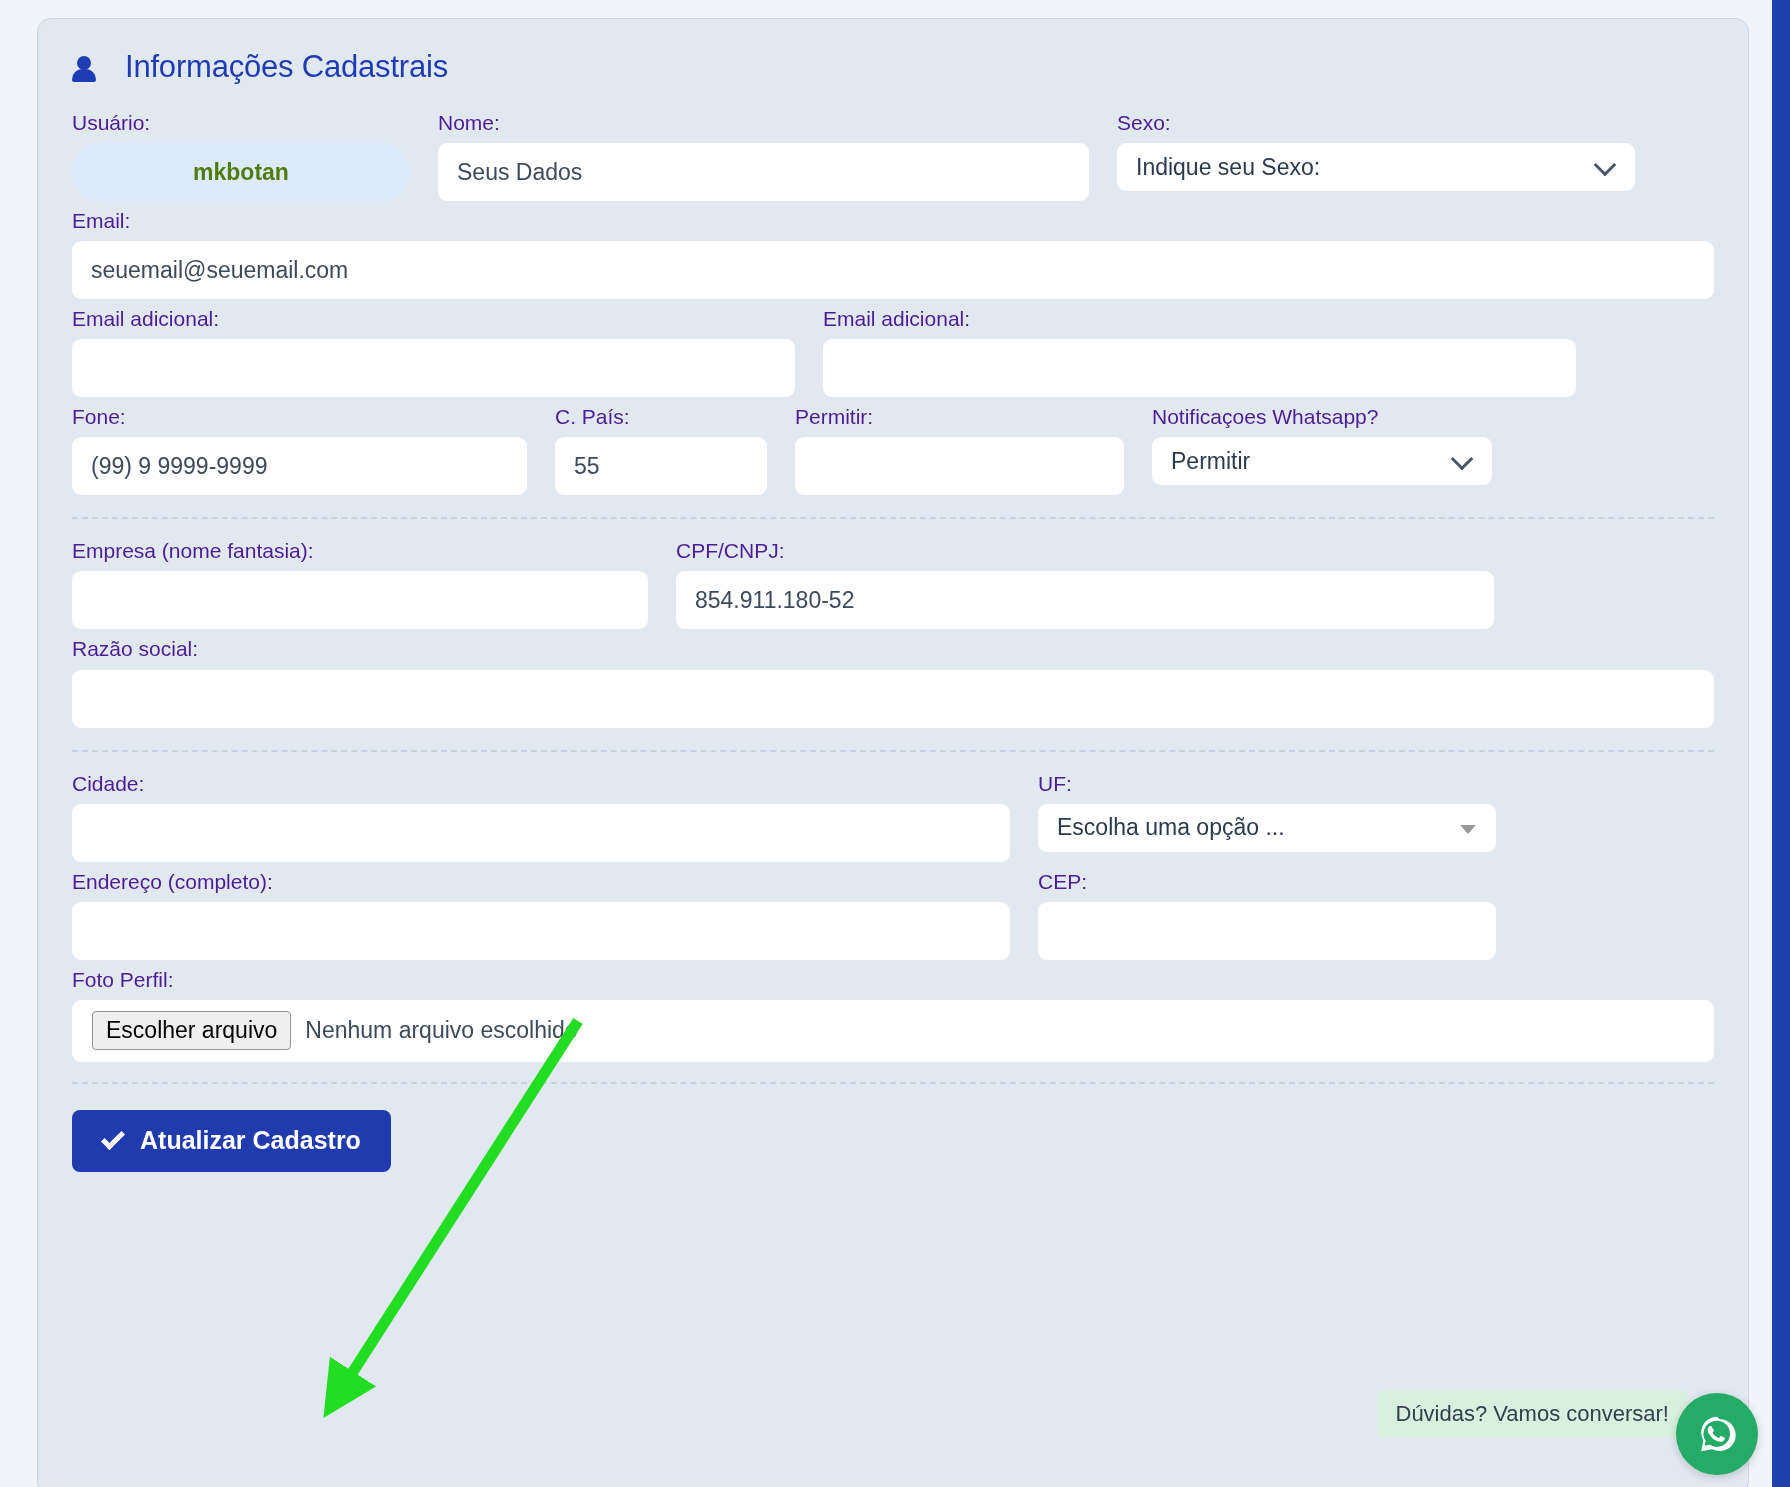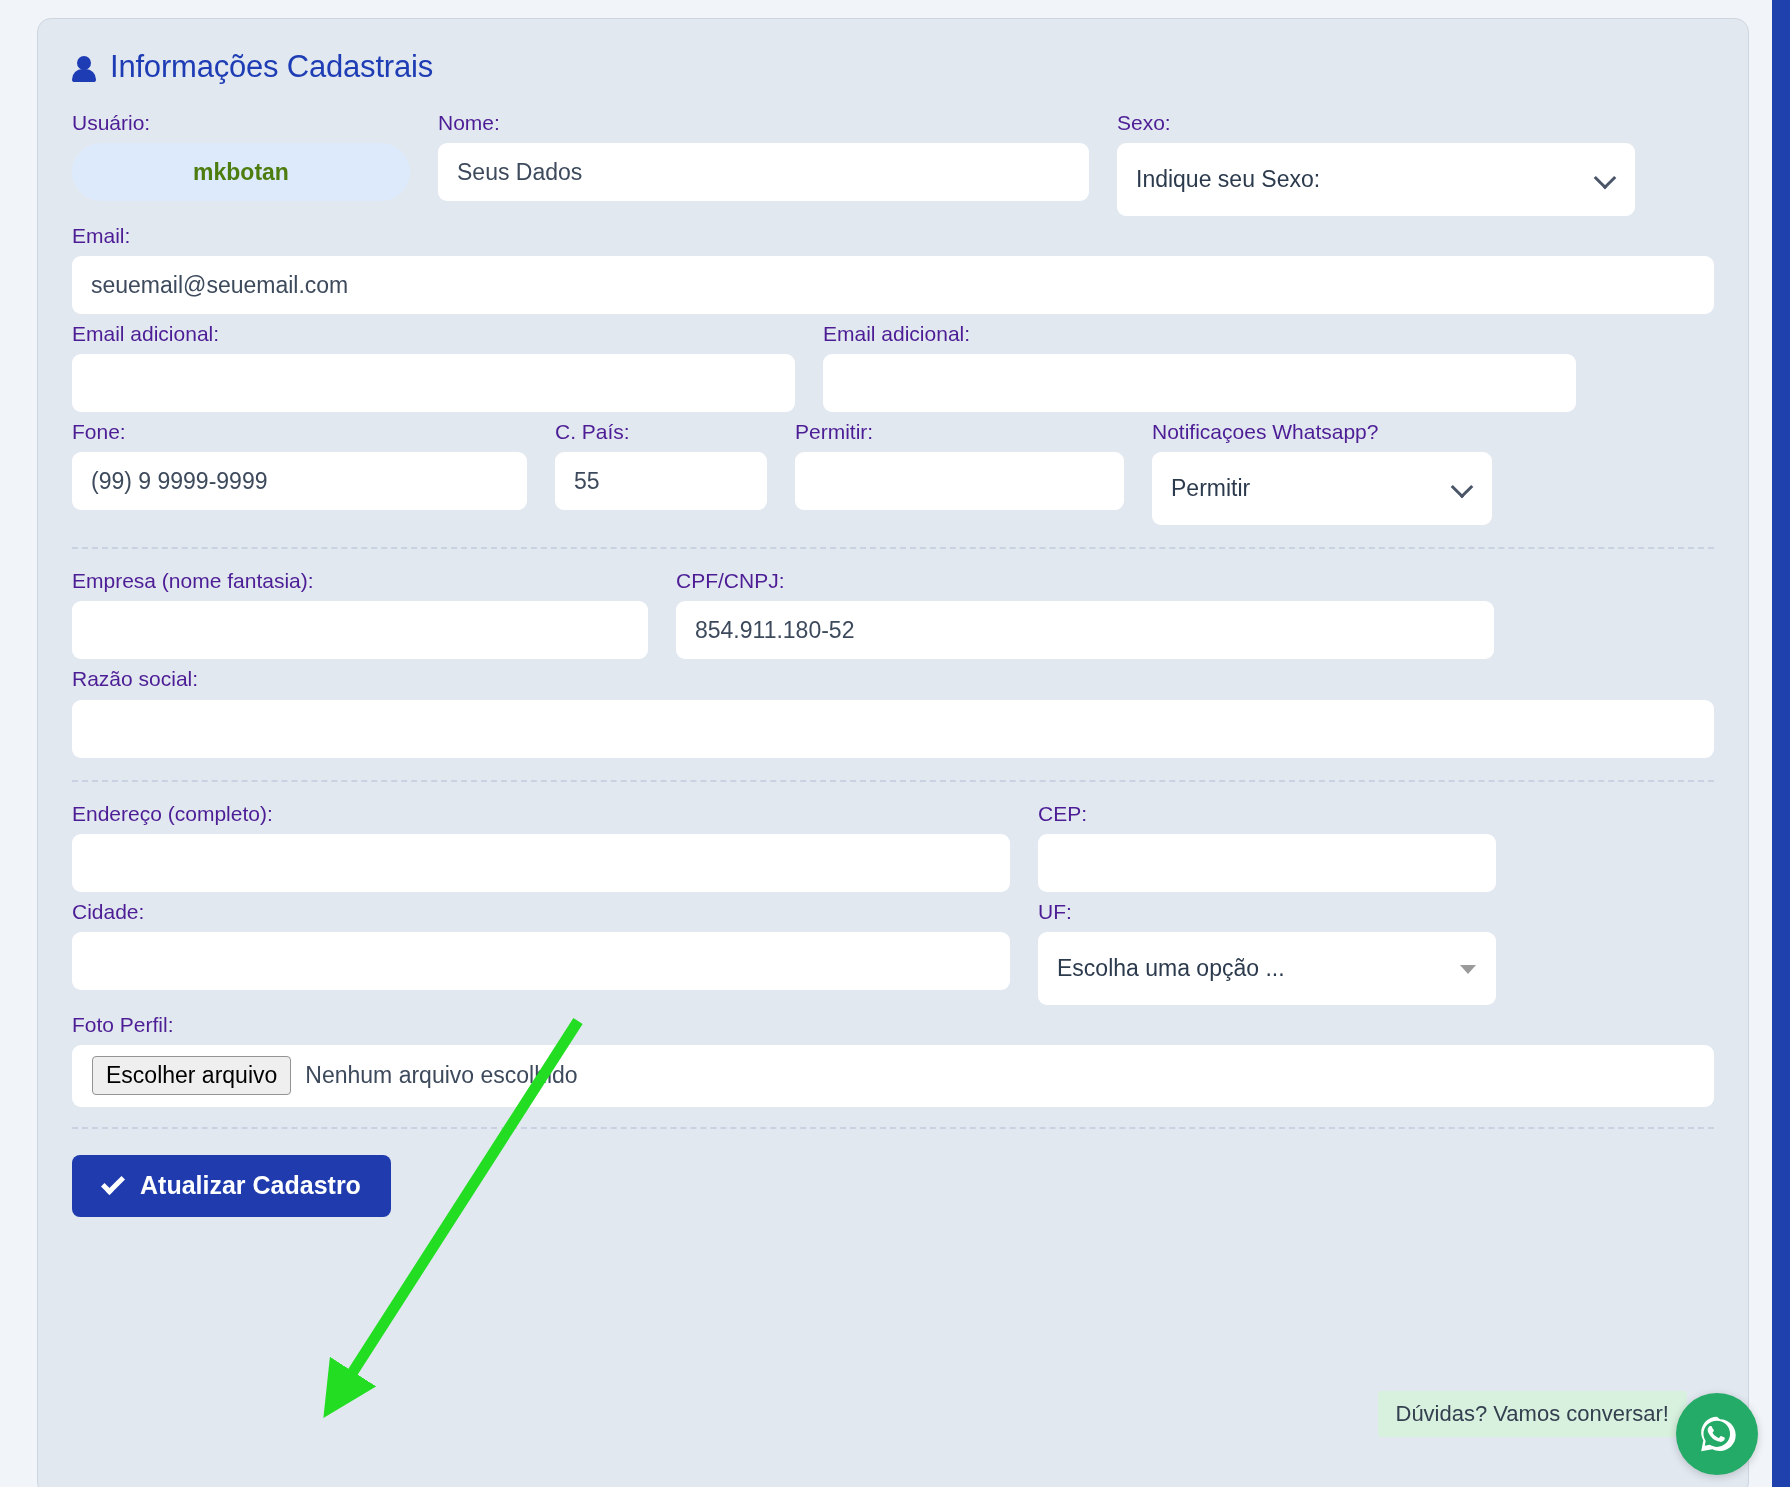--- a/index.html
+++ b/index.html
@@ -69,20 +69,21 @@
     left: 0; top: 16px;
     width: 24px; height: 13px;
     border-radius: 12px 12px 3px 3px;
     background: #1e3db5;
   }
   .section-title {
     color: #1e3db5;
     font-size: 31px;
     font-weight: 400;
     letter-spacing: -0.2px;
+    margin-left: 15px;
   }
 
   
   .row { display: flex; gap: 28px; margin-bottom: 8px; }
   .field { display: flex; flex-direction: column; }
 
   .lbl {
     color: #4c1d95;
     font-size: 21px;
     font-weight: 400;
@@ -113,21 +114,21 @@
     display: flex;
     align-items: center;
     justify-content: center;
     color: #4d7c0f;
     font-size: 23px;
     font-weight: bold;
   }
 
   
   .sel {
-    height: 73px;
+    height: 48px;
     background: #ffffff;
     border-radius: 9px;
     display: flex;
     align-items: center;
     padding: 0 19px;
     font-size: 23px;
     color: #2c3a4d;
     position: relative;
     width: 100%;
   }
@@ -334,40 +335,40 @@
     <div class="field" style="width:100%">
       <span class="lbl">Razão social:</span>
       <input class="inp" type="text" value="" style="">
     </div>
   </div>
 
   <div class="divider"></div>
 
   <div class="row" style="gap:28px">
     <div class="field" style="width:938px">
-      <span class="lbl">Endereço (completo):</span>
-      <input class="inp" type="text" value="" style="">
-    </div>
-    <div class="field" style="width:458px">
-      <span class="lbl">CEP:</span>
-      <input class="inp" type="text" value="" style="">
-    </div>
-  </div>
-
-  <div class="row" style="gap:28px">
-    <div class="field" style="width:938px">
       <span class="lbl">Cidade:</span>
       <input class="inp" type="text" value="" style="">
     </div>
     <div class="field" style="width:458px">
       <span class="lbl">UF:</span>
       <div class="sel">
         <span>Escolha uma opção ...</span>
         <span class="tri"></span>
       </div>
+    </div>
+  </div>
+
+  <div class="row" style="gap:28px">
+    <div class="field" style="width:938px">
+      <span class="lbl">Endereço (completo):</span>
+      <input class="inp" type="text" value="" style="">
+    </div>
+    <div class="field" style="width:458px">
+      <span class="lbl">CEP:</span>
+      <input class="inp" type="text" value="" style="">
     </div>
   </div>
 
   <div class="row">
     <div class="field" style="width:100%">
       <span class="lbl">Foto Perfil:</span>
       <div class="file-box">
         <button class="file-btn">Escolher arquivo</button>
         <span class="file-status">Nenhum arquivo escolhido</span>
       </div>

